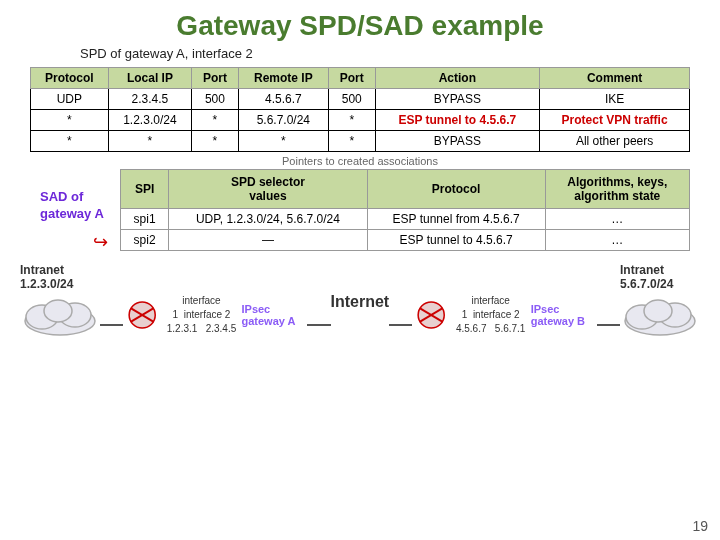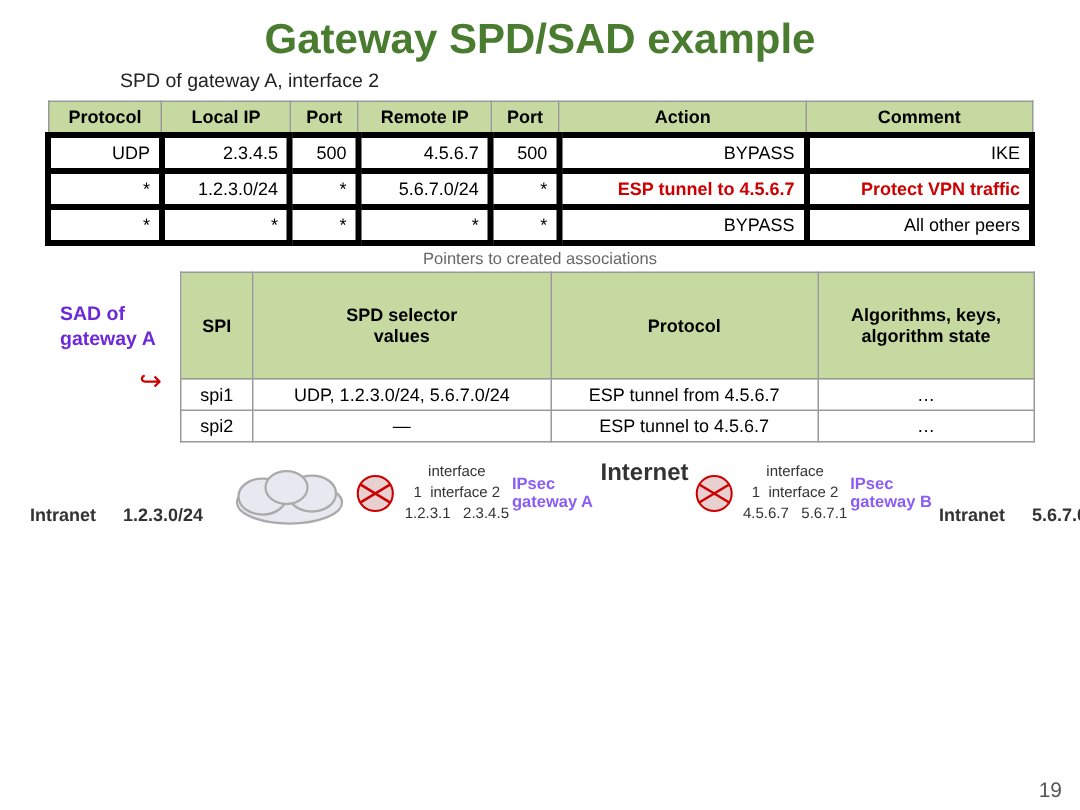--- a/index.html
+++ b/index.html
@@ -37,23 +37,23 @@
 
     .spd-table th {
       background: #c6d9a0;
       border: 1px solid #999;
       padding: 3px 6px;
       text-align: center;
       font-weight: bold;
     }
 
     .spd-table td {
-      border: 4px solid #000000;
+      border: 1px solid #000000;
       padding: 3px 6px;
-      text-align: right;
+      text-align: center;
     }
 
     .pointers-note {
       text-align: center;
       font-size: 11px;
       color: #666;
       margin: 3px 0 2px 0;
     }
 
     
@@ -76,44 +76,44 @@
 
     .sad-table {
       border-collapse: collapse;
       font-size: 12px;
       flex: 1;
     }
 
     .sad-table th {
       background: #c6d9a0;
       border: 1px solid #999;
-      padding: 21px 8px;
+      padding: 5px 8px;
       text-align: center;
       font-weight: bold;
     }
 
     .sad-table td {
       border: 1px solid #999;
       padding: 3px 8px;
       text-align: center;
     }
 
     
     .bottom-section {
       display: flex;
       justify-content: space-around;
       align-items: flex-end;
       margin: 10px 20px 0 20px;
     }
 
     .cloud-group {
       display: flex;
-      flex-direction: row;
-      align-items: flex-end;
-      gap: 18px;
+      flex-direction: column;
+      align-items: flex-start;
+      gap: 0;
     }
 
     .cloud-label {
       font-size: 12px;
       font-weight: bold;
       color: #333;
       text-align: center;
     }
 
     .gateway-group {

